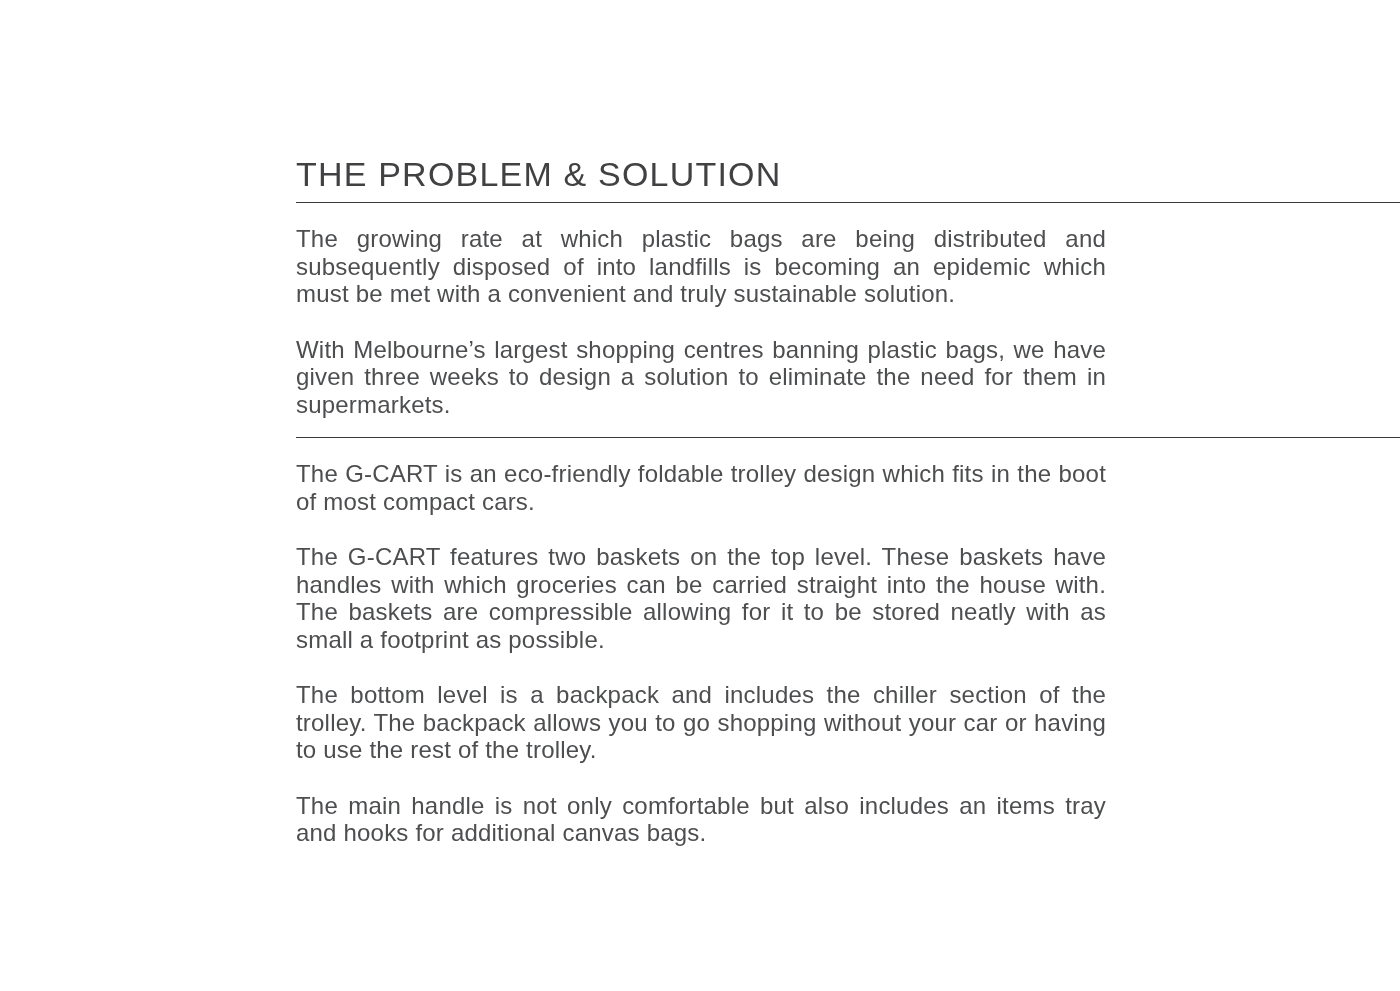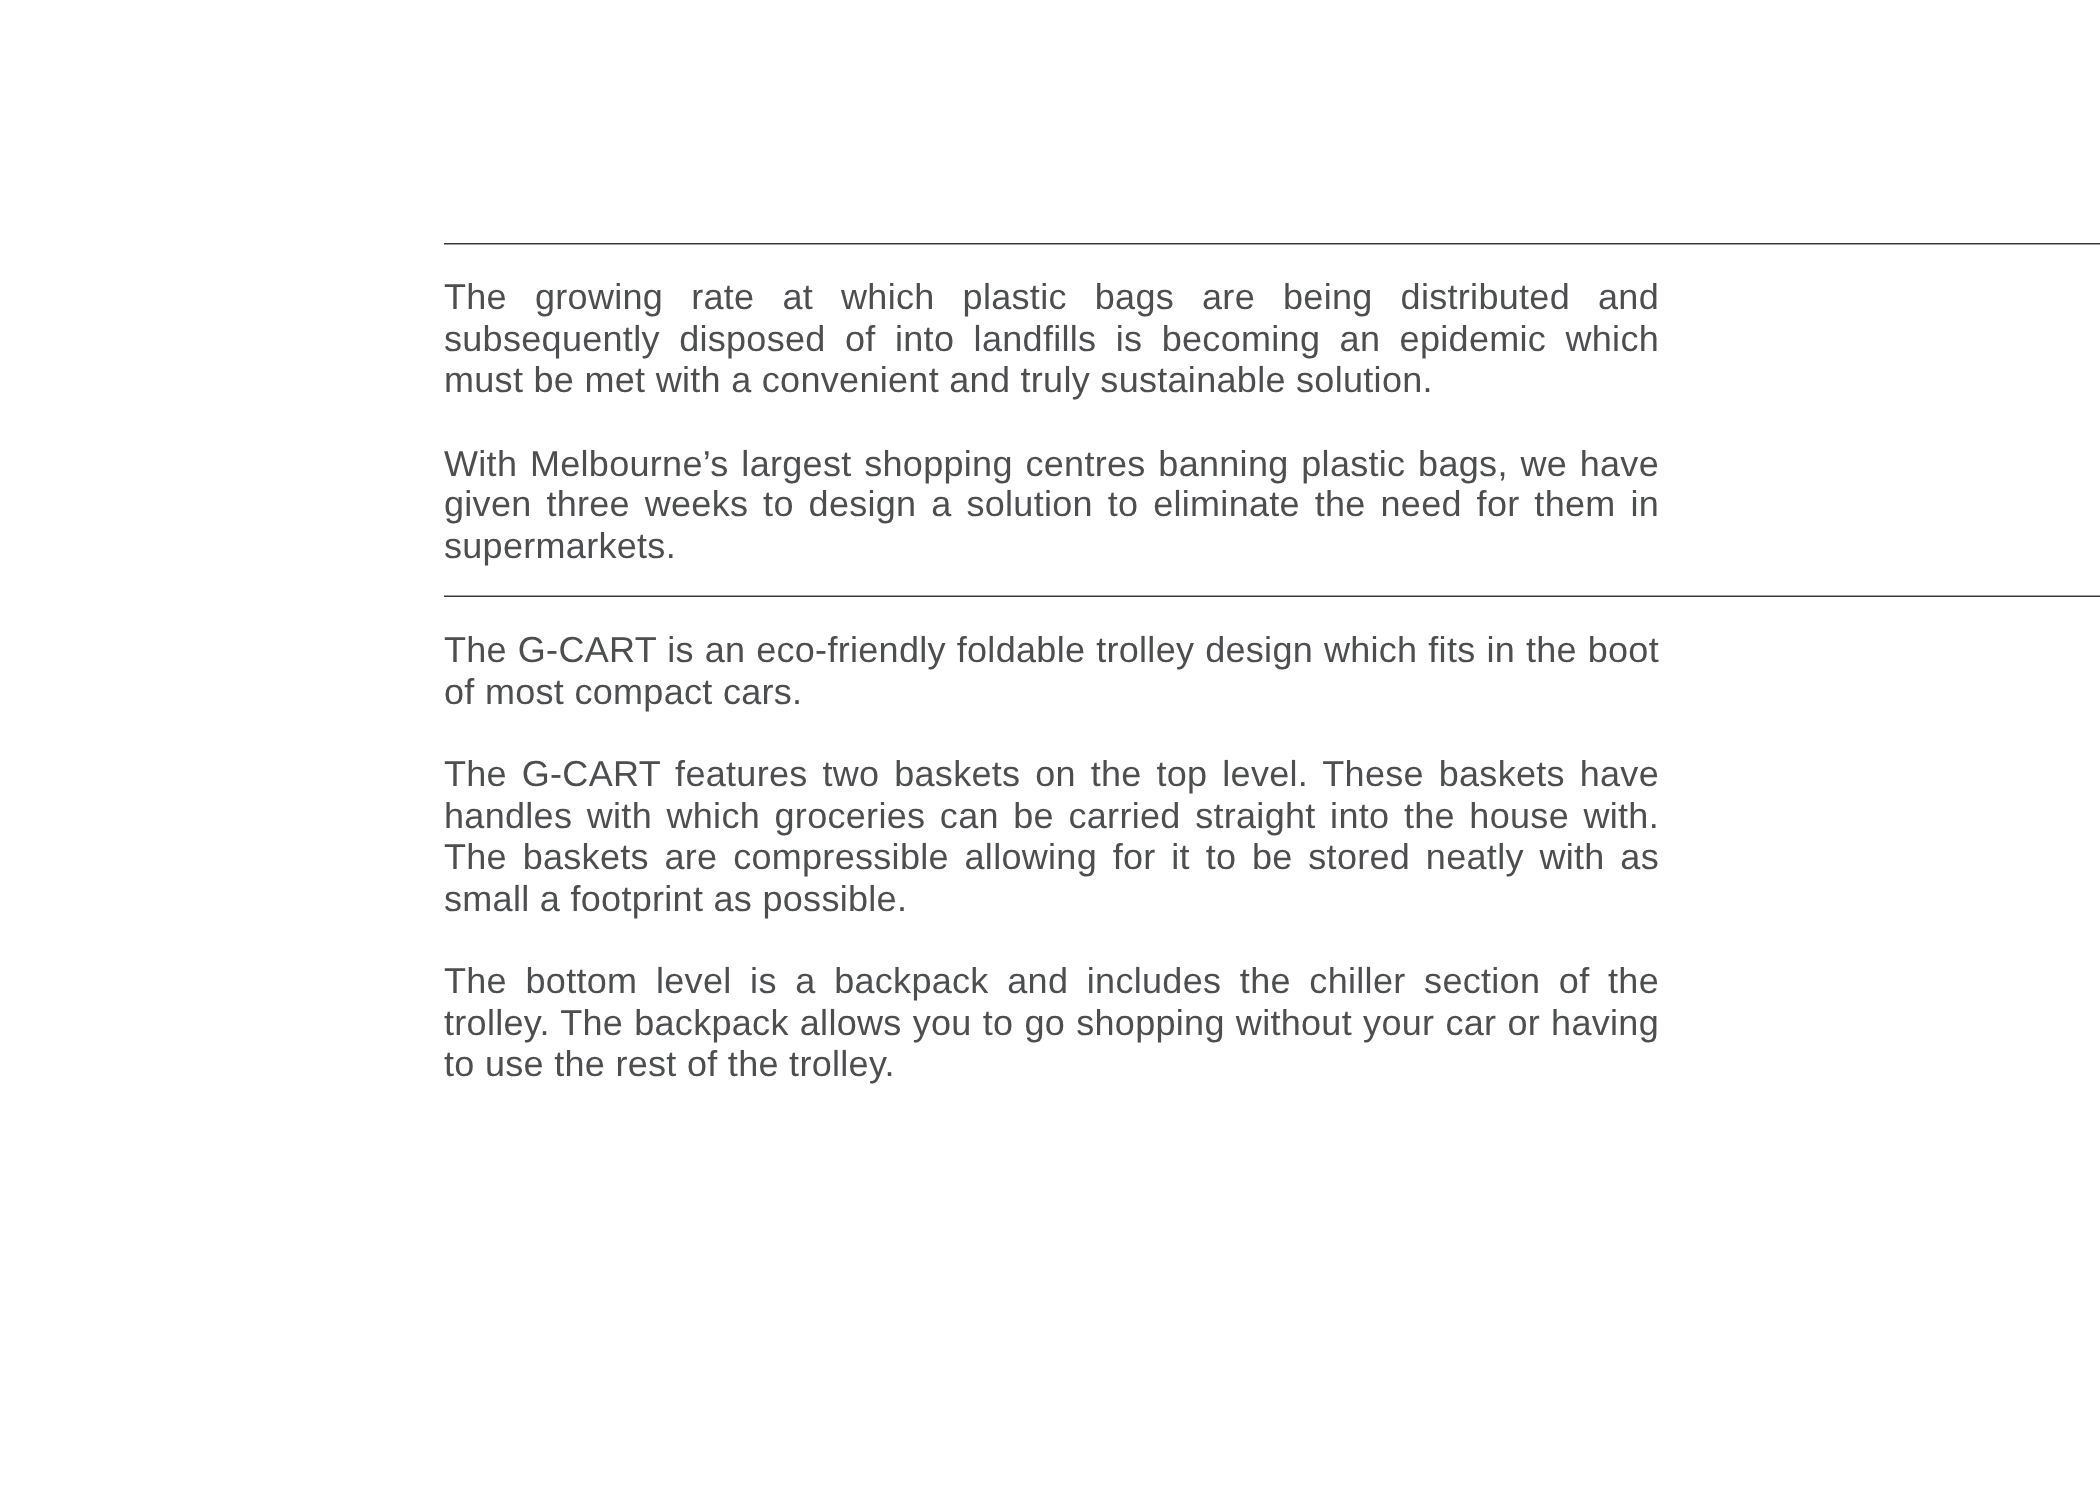--- a/index.html
+++ b/index.html
@@ -62,30 +62,32 @@
   .text-block p + p {
     margin-top: 28px;
   }
 </style>
 </head>
 <body>
 
 <div class="page">
   <div class="content">
 
+    <h1 class="page-title">THE PROBLEM &amp; SOLUTION</h1>
 
     <hr class="divider divider-top">
 
     <section class="text-block">
       <p>The growing rate at which plastic bags are being distributed and subsequently disposed of into landfills is becoming an epidemic which must be met with a convenient and truly sustainable solution.</p>
       <p>With Melbourne’s largest shopping centres banning plastic bags, we have given three weeks to design a solution to eliminate the need for them in supermarkets.</p>
     </section>
 
     <hr class="divider">
 
     <section class="text-block">
       <p>The G-CART is an eco-friendly foldable trolley design which fits in the boot of most compact cars.</p>
       <p>The G-CART features two baskets on the top level. These baskets have handles with which groceries can be carried straight into the house with. The baskets are compressible allowing for it to be stored neatly with as small a footprint as possible.</p>
       <p>The bottom level is a backpack and includes the chiller section of the trolley. The backpack allows you to go shopping without your car or having to use the rest of the trolley.</p>
+      <p>The main handle is not only comfortable but also includes an items tray and hooks for additional canvas bags.</p>
     </section>
 
   </div>
 </div>
 
 </body></html>

